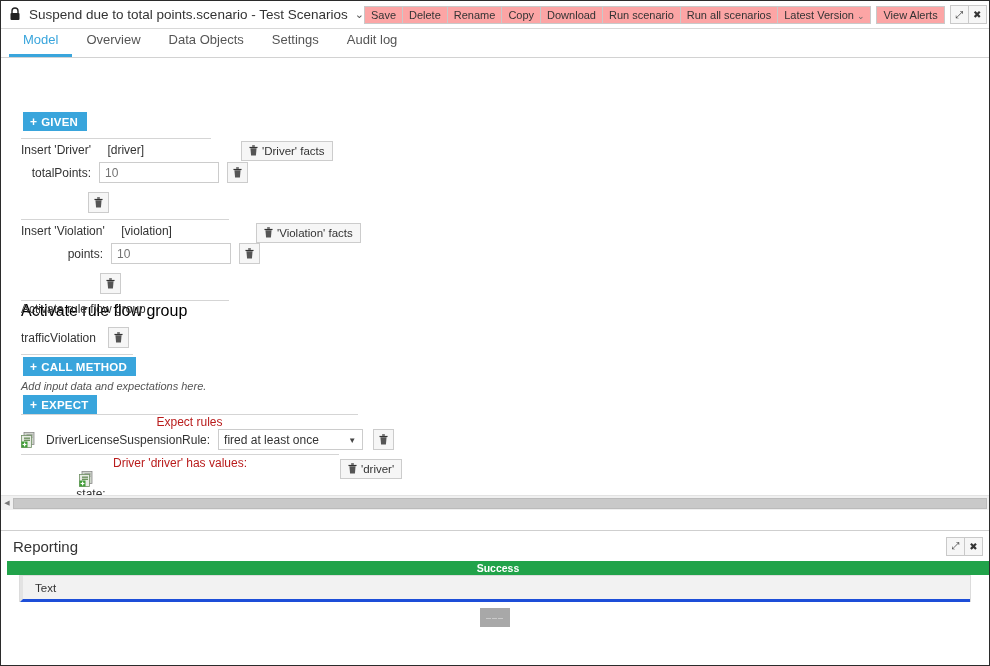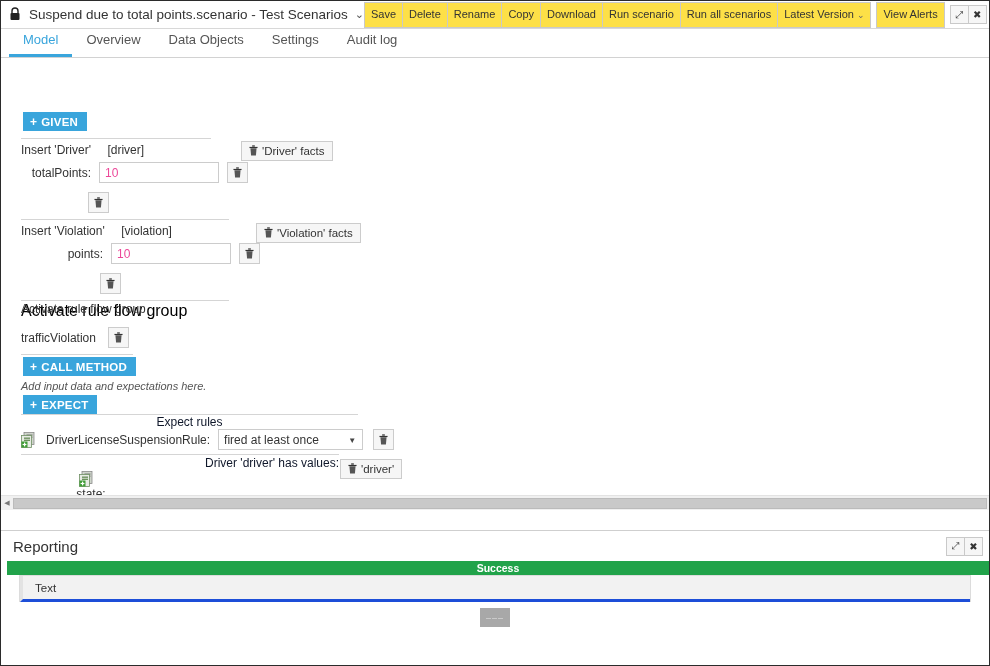--- a/index.html
+++ b/index.html
@@ -39,26 +39,26 @@
     white-space: nowrap;
   }
   .title-caret {
     margin-left: 7px;
     font-size: 11px;
     color: #555;
   }
   .tb-spacer { flex: 1 1 auto; }
   .tb-group { display: flex; align-items: center; }
   .tb-btn {
-    height: 26px;
+    height: 18px;
     padding: 0 6px;
     font-size: 11px;
     line-height: 17px;
     color: #333;
-    background: #fde047;
+    background: #fca5a5;
     border: 1px solid #c9c9c9;
     margin-left: -1px;
     white-space: nowrap;
     cursor: pointer;
     font-family: "Liberation Sans", sans-serif;
   }
   .tb-btn:first-child { margin-left: 0; }
   .tb-gap { width: 6px; }
   .tb-btn .caret { font-size: 9px; color: #666; margin-left: 3px;}
   .tb-icon-btn {
@@ -153,42 +153,42 @@
     font-family: "Liberation Sans", sans-serif;
   }
   .row-label { font-size: 12px; color: #333; }
   .small-ital { font-size: 11px; color: #555; font-style: italic; }
   .txtinput {
     height: 21px;
     border: 1px solid #ccc;
     background: #fff;
     font-size: 12px;
     padding: 0 5px;
-    color: #ec4899;
+    color: #737373;
     font-family: "Liberation Sans", sans-serif;
   }
   .selectbox {
     height: 21px;
     border: 1px solid #ccc;
     background: #fff;
     font-size: 12px;
     padding: 0 18px 0 5px;
     color: #333;
     position: relative;
     display: inline-flex;
     align-items: center;
     cursor: pointer;
     font-family: "Liberation Sans", sans-serif;
   }
   .selectbox .arr {
     position: absolute; right: 6px; top: 50%;
     transform: translateY(-50%);
     font-size: 8px; color: #444;
   }
-  .center-cap { font-size: 12px; color: #0f172a; text-align: center; }
+  .center-cap { font-size: 12px; color: #b91c1c; text-align: center; }
 
   .rule-icon { width: 15px; height: 16px; flex: 0 0 auto; }
 
   
   .abs { position: absolute; }
 
   
   .hscroll {
     position: absolute;
     left: 0; right: 0; bottom: 0;
@@ -436,21 +436,21 @@
       <button class="trash-btn" style="margin-left:10px;">
         <svg width="9" height="11" viewBox="0 0 10 12">
             <rect x="0.5" y="2" width="9" height="1.3" fill="#333"></rect>
             <rect x="3.5" y="0.3" width="3" height="1.4" fill="#333"></rect>
             <path d="M1.6 3.5 h6.8 l-0.7 8 h-5.4 z" fill="#555"></path>
           </svg>
       </button>
     </div>
 
     <div class="abs" style="left:20px; top:396px; width:318px; border-top:1px solid #d5d5d5;"></div>
-    <div class="abs center-cap" style="left:20px; top:398px; width:318px;text-align:right;">Driver 'driver' has values:</div>
+    <div class="abs center-cap" style="left:20px; top:398px; width:318px;">Driver 'driver' has values:</div>
 
     <div class="abs" style="left:20px; top:413px; display:flex; align-items:center;flex-direction:column;">
       <span class="rule-icon">
         <svg width="15" height="16" viewBox="0 0 15 16">
           <rect x="3" y="0.5" width="10" height="12" fill="#cfd6cb" stroke="#8a8a8a" stroke-width="0.8"></rect>
           <rect x="5.5" y="2.5" width="6" height="1.1" fill="#7a7a7a"></rect>
           <rect x="5.5" y="4.6" width="6" height="1.1" fill="#7a7a7a"></rect>
           <rect x="0.5" y="3.5" width="10" height="12" fill="#e7ece4" stroke="#6f8f63" stroke-width="0.8"></rect>
           <rect x="3" y="5.6" width="6" height="1.1" fill="#4f7a3e"></rect>
           <rect x="3" y="7.7" width="6" height="1.1" fill="#4f7a3e"></rect>

